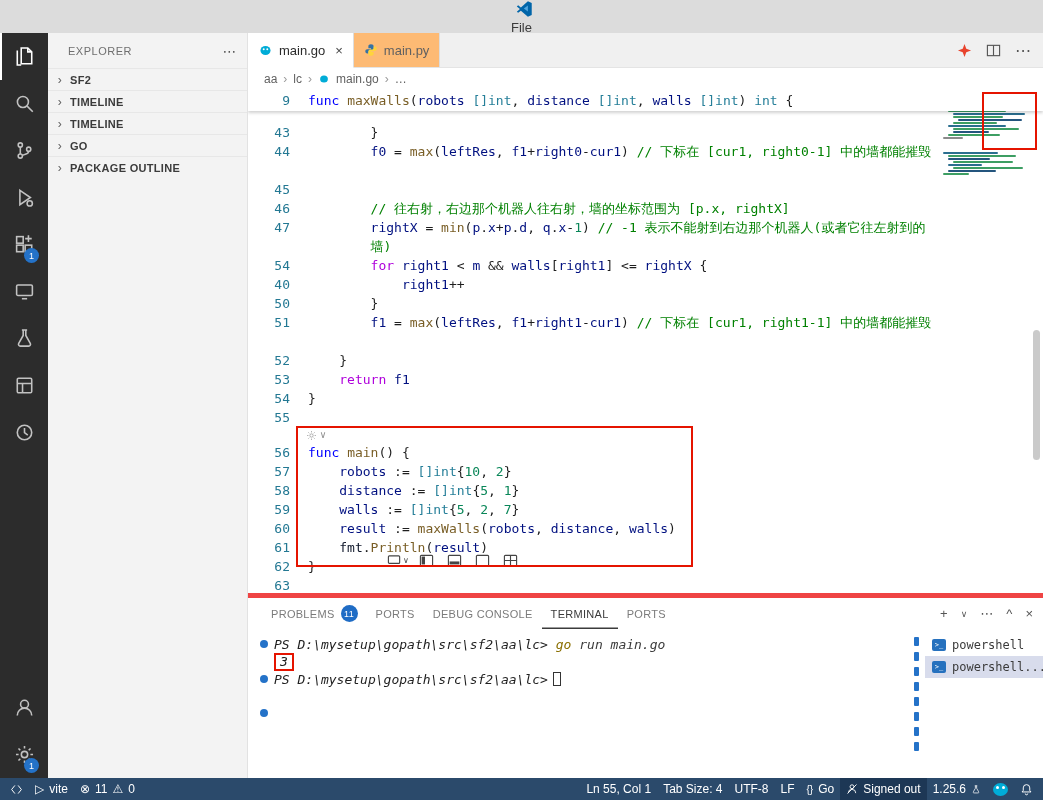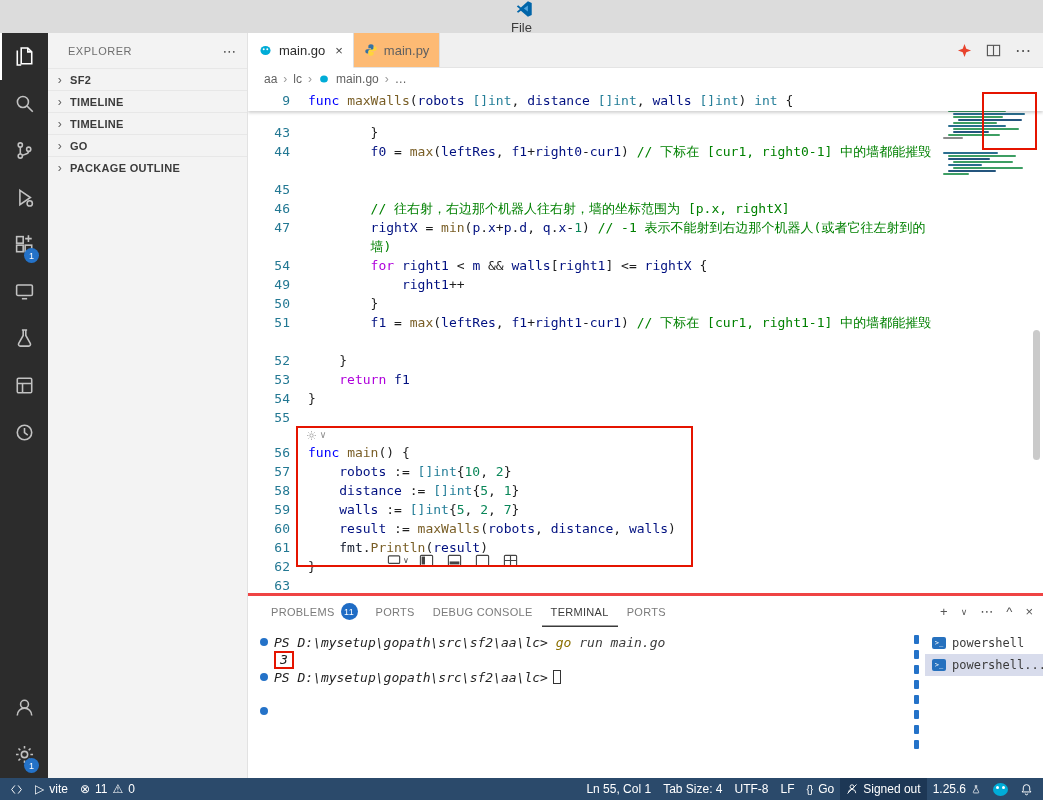--- a/index.html
+++ b/index.html
@@ -53,21 +53,21 @@
   .hh1{height:19px;overflow:hidden;}
   .hh2{height:38px;overflow:hidden;}
   .lens{height:16px;display:flex;align-items:center;gap:3px;padding-left:58px;color:#8f8f8f;font-size:10px;line-height:16px;}
   .minimap{position:absolute;top:2px;right:14px;width:86px;}
   .mrow{height:2px;margin-bottom:1px;border-radius:1px;}
   .mgap{height:12px;}
   .mm-redbox{position:absolute;top:2px;right:6px;width:55px;height:58px;border:2px solid #e51400;z-index:6;}
   .scroll-thumb{position:absolute;right:3px;top:240px;width:7px;height:130px;background:#9f9f9f;opacity:.55;border-radius:4px;}
 
   
-  .panel{height:185px;border-top:3px solid #ef4444;display:flex;flex-direction:column;background:#fff;}
+  .panel{height:185px;border-top:5px solid #ef4444;display:flex;flex-direction:column;background:#fff;}
   .panel-head{height:31px;display:flex;align-items:center;padding:0 10px 0 14px;flex:none;}
   .ptab{display:flex;align-items:center;gap:6px;padding:0 9px;height:100%;font-size:11px;color:#7b7b7b;letter-spacing:.3px;}
   .ptab.active{color:#3b3b3b;box-shadow:inset 0 -1.5px 0 #3b3b3b;}
   .pbadge{min-width:17px;height:17px;border-radius:50%;background:#1f6cc5;color:#fff;font-size:9px;display:flex;align-items:center;justify-content:center;padding:0 2px;}
   .panel-actions{margin-left:auto;display:flex;gap:13px;align-items:center;color:#555;font-size:13px;}
   .panel-body{flex:1;display:flex;position:relative;font-family:"DejaVu Sans Mono","Liberation Mono",monospace;font-size:13px;}
   .term-main{flex:1;padding:7px 0 0 26px;color:#1e1e1e;}
   .tline{position:relative;min-height:17px;line-height:17px;white-space:pre;font-style:italic;}
   .tdot{position:absolute;left:-14px;top:4px;width:8px;height:8px;border-radius:50%;background:#2472c8;}
   .tcmd{color:#8a6f00;}
@@ -333,21 +333,21 @@
             </div>
             <div class="cl hh2">
               <div class="ln">47</div>
               <div class="lc" style="padding-left: 8ch;"><span style="color: rgb(0, 16, 128);">rightX</span><span style="color: rgb(30, 30, 30);"> = </span><span style="color: rgb(121, 94, 38);">min</span><span style="color: rgb(30, 30, 30);">(</span><span style="color: rgb(0, 16, 128);">p</span><span style="color: rgb(30, 30, 30);">.</span><span style="color: rgb(0, 16, 128);">x</span><span style="color: rgb(30, 30, 30);">+</span><span style="color: rgb(0, 16, 128);">p</span><span style="color: rgb(30, 30, 30);">.</span><span style="color: rgb(0, 16, 128);">d</span><span style="color: rgb(30, 30, 30);">, </span><span style="color: rgb(0, 16, 128);">q</span><span style="color: rgb(30, 30, 30);">.</span><span style="color: rgb(0, 16, 128);">x</span><span style="color: rgb(30, 30, 30);">-</span><span style="color: rgb(9, 134, 88);">1</span><span style="color: rgb(30, 30, 30);">) </span><span style="color: rgb(0, 128, 0);">// -1 表示不能射到右边那个机器人(或者它往左射到的墙)</span></div>
             </div>
             <div class="cl hh1">
               <div class="ln">54</div>
               <div class="lc" style="padding-left: 8ch;"><span style="color: rgb(175, 0, 219);">for</span><span style="color: rgb(30, 30, 30);"> </span><span style="color: rgb(0, 16, 128);">right1</span><span style="color: rgb(30, 30, 30);"> &lt; </span><span style="color: rgb(0, 16, 128);">m</span><span style="color: rgb(30, 30, 30);"> &amp;&amp; </span><span style="color: rgb(0, 16, 128);">walls</span><span style="color: rgb(30, 30, 30);">[</span><span style="color: rgb(0, 16, 128);">right1</span><span style="color: rgb(30, 30, 30);">] &lt;= </span><span style="color: rgb(0, 16, 128);">rightX</span><span style="color: rgb(30, 30, 30);"> {</span></div>
             </div>
             <div class="cl hh1">
-              <div class="ln">49</div>
+              <div class="ln">40</div>
               <div class="lc" style="padding-left: 12ch;"><span style="color: rgb(0, 16, 128);">right1</span><span style="color: rgb(30, 30, 30);">++</span></div>
             </div>
             <div class="cl hh1">
               <div class="ln">50</div>
               <div class="lc" style="padding-left: 8ch;"><span style="color: rgb(30, 30, 30);">}</span></div>
             </div>
             <div class="cl hh2">
               <div class="ln">51</div>
               <div class="lc" style="padding-left: 8ch;"><span style="color: rgb(0, 16, 128);">f1</span><span style="color: rgb(30, 30, 30);"> = </span><span style="color: rgb(121, 94, 38);">max</span><span style="color: rgb(30, 30, 30);">(</span><span style="color: rgb(0, 16, 128);">leftRes</span><span style="color: rgb(30, 30, 30);">, </span><span style="color: rgb(0, 16, 128);">f1</span><span style="color: rgb(30, 30, 30);">+</span><span style="color: rgb(0, 16, 128);">right1</span><span style="color: rgb(30, 30, 30);">-</span><span style="color: rgb(0, 16, 128);">cur1</span><span style="color: rgb(30, 30, 30);">) </span><span style="color: rgb(0, 128, 0);">// 下标在 [cur1, right1-1] 中的墙都能摧毁</span></div>
             </div>

